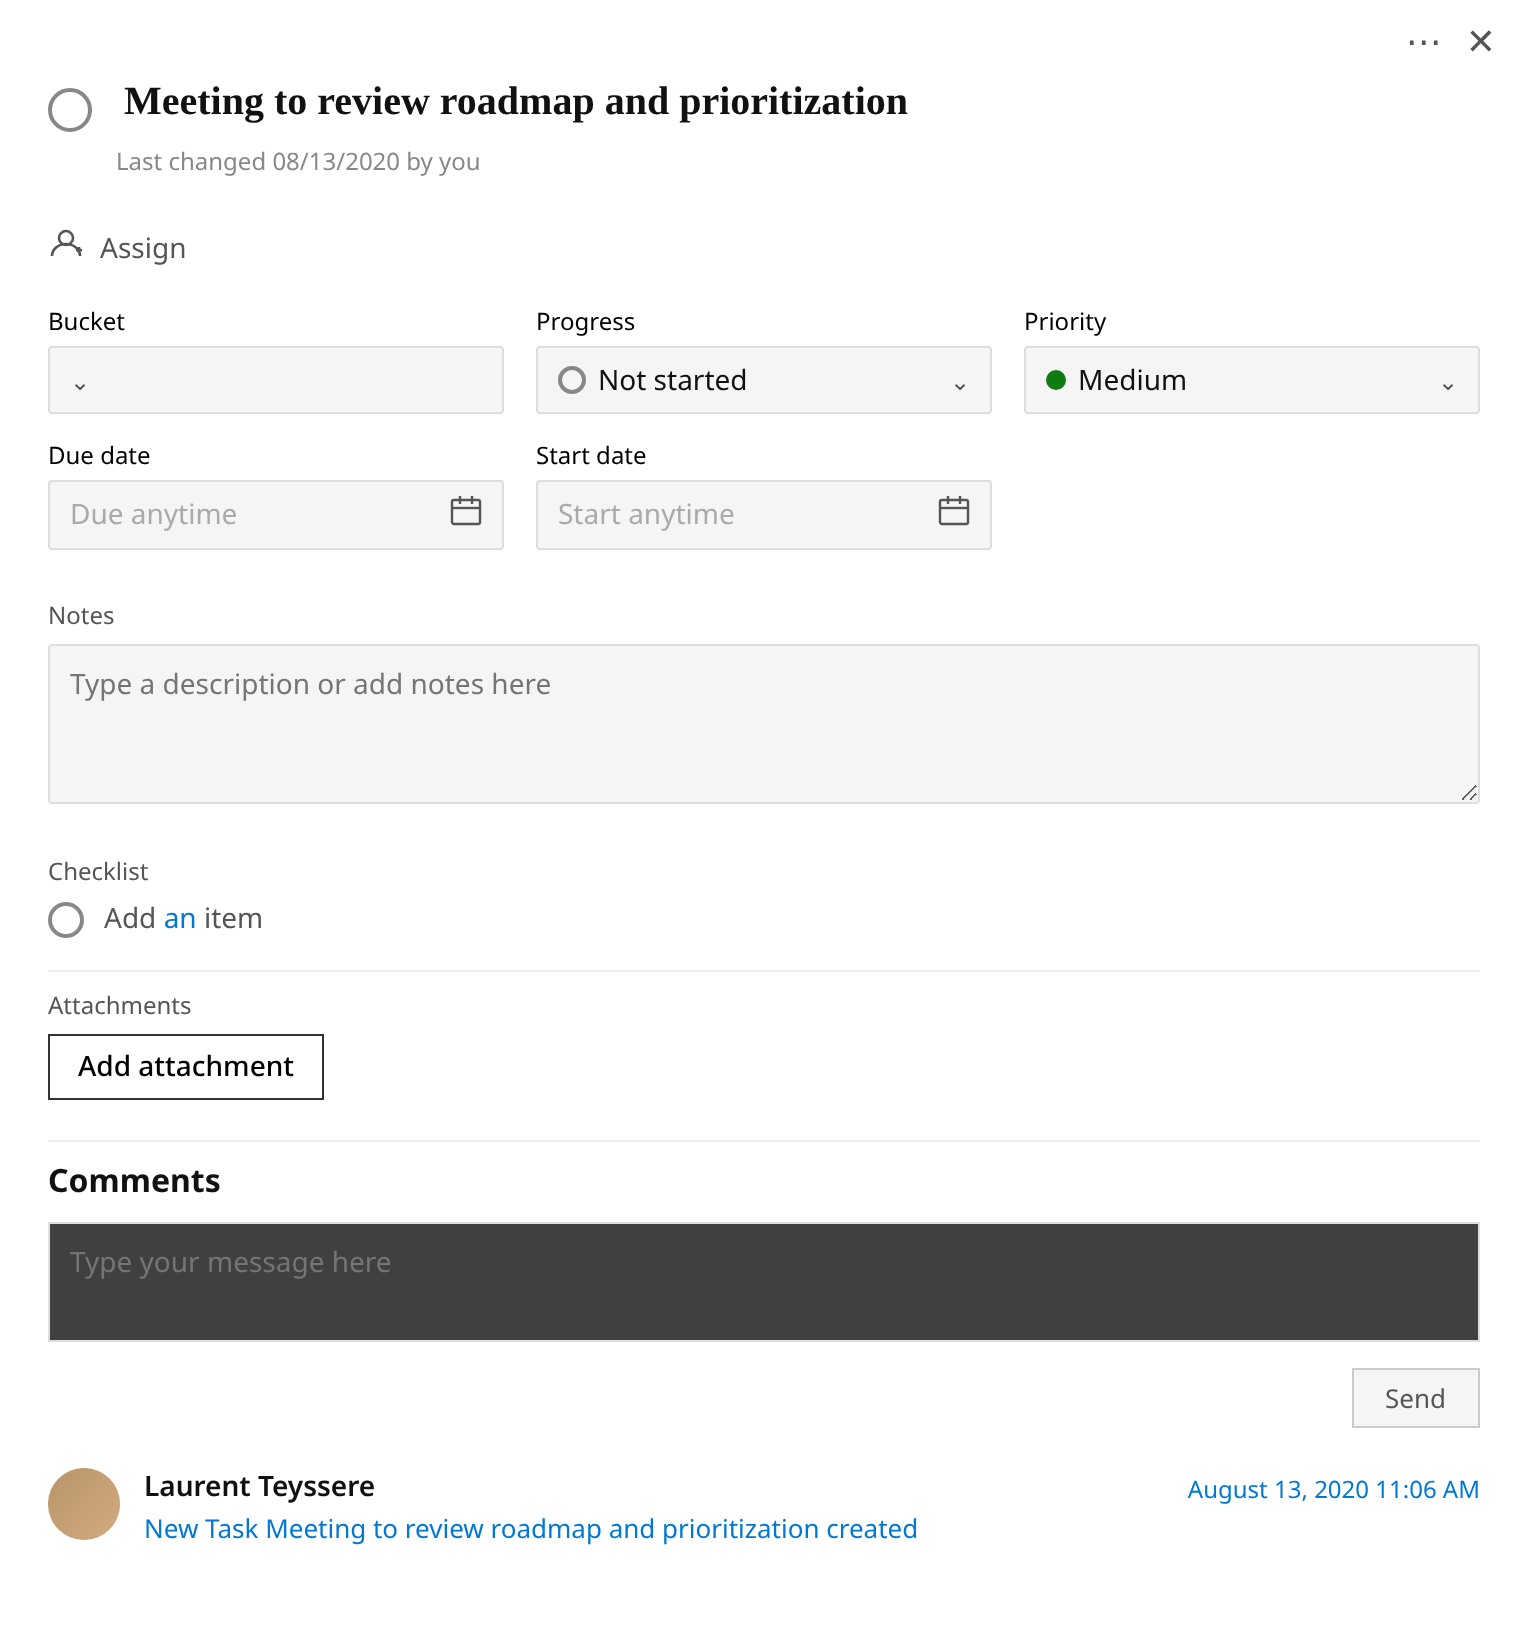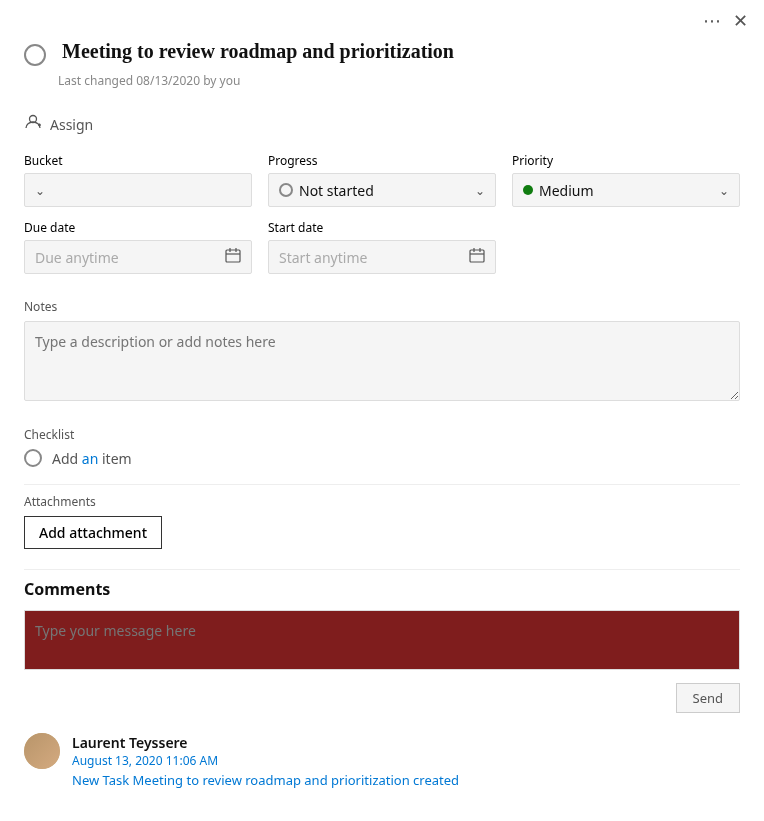--- a/index.html
+++ b/index.html
@@ -182,21 +182,21 @@
       font-family: inherit;
       outline: none;
     }
 
     .checklist-section {
       padding: 8px 24px 16px;
     }
 
     .checklist-add {
       display: flex;
-      align-items: flex-start;
+      align-items: center;
       gap: 10px;
       cursor: pointer;
       margin-top: 6px;
     }
 
     .checklist-circle {
       width: 18px;
       height: 18px;
       border-radius: 50%;
       border: 2px solid #888;
@@ -234,21 +234,21 @@
     .comments-label {
       font-size: 16px;
       font-weight: 700;
       color: #111;
       margin-bottom: 10px;
     }
 
     .comments-input {
       width: 100%;
       border: 1px solid #ddd;
-      background: #7f1d1d;
+      background: #404040;
       padding: 10px;
       font-size: 14px;
       color: #aaa;
       font-family: inherit;
       outline: none;
       min-height: 48px;
       resize: none;
     }
 
     .send-row {
@@ -293,23 +293,22 @@
       background: linear-gradient(135deg, #b8956a, #d4aa80);
     }
 
     .comment-body {
       flex: 1;
     }
 
     .comment-header {
       display: flex;
       justify-content: space-between;
-      align-items: flex-start;
+      align-items: flex-end;
       margin-bottom: 2px;
-      flex-direction: column;
     }
 
     .commenter-name {
       font-size: 14px;
       font-weight: 600;
       color: #111;
     }
 
     .comment-time {
       font-size: 12px;

